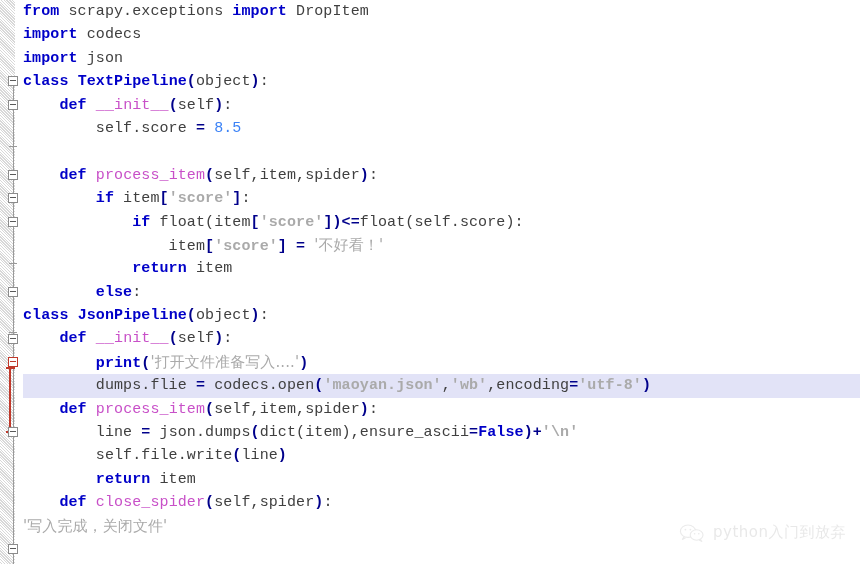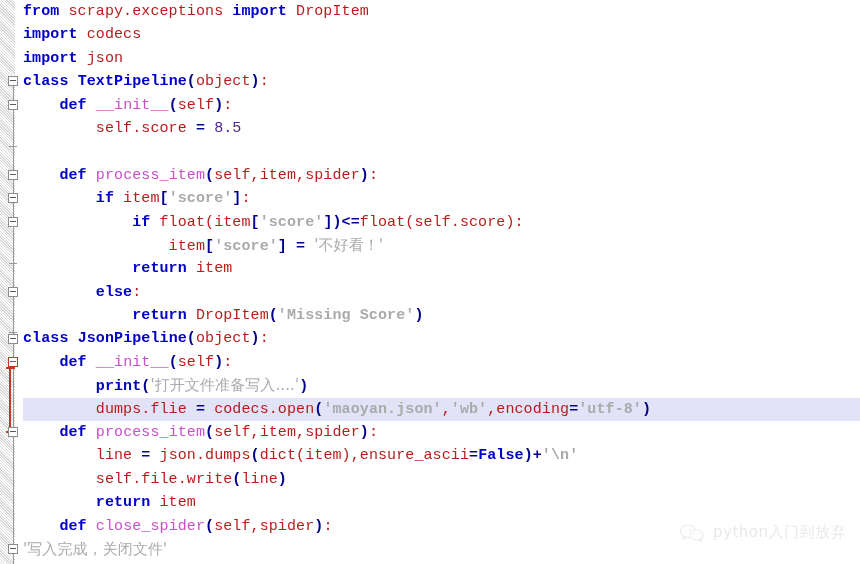--- a/index.html
+++ b/index.html
@@ -114,25 +114,25 @@
     color: #3f3f3f;
     letter-spacing: 0.1px;
   }
   .line.highlight {
     background: #e2e3f7;
     width: 837px;
   }
 
   
   .kw   { color: #0000c8; font-weight: bold; }   
-  .pln  { color: #b91c1c; }                      
+  .pln  { color: #404040; }                      
   .fn   { color: #c850c8; }                      
   .dun  { color: #c850c8; }                      
   .str  { color: #aaaaaa; font-weight: bold; }                      
-  .num  { color: #4c1d95; }                      
+  .num  { color: #3b82f6; }                      
   .pun  { color: #00008b; font-weight: bold; }   
   .cjk  { color: #aaaaaa; font-family: "DejaVu Sans", sans-serif; }
 
   
   #watermark {
     position: absolute;
     right: 14px;
     bottom: 22px;
     display: flex;
     align-items: center;
@@ -190,21 +190,20 @@
       <div class="line"><span class="kw">class</span><span class="pln"> </span><span class="kw">TextPipeline</span><span class="pun">(</span><span class="pln">object</span><span class="pun">)</span><span class="pln">:</span></div>
       <div class="line"><span class="pln">    </span><span class="kw">def</span><span class="pln"> </span><span class="dun">__init__</span><span class="pun">(</span><span class="pln">self</span><span class="pun">)</span><span class="pln">:</span></div>
       <div class="line"><span class="pln">        self.score </span><span class="pun">=</span><span class="pln"> </span><span class="num">8.5</span></div>
       <div class="line">&nbsp;</div>
       <div class="line"><span class="pln">    </span><span class="kw">def</span><span class="pln"> </span><span class="fn">process_item</span><span class="pun">(</span><span class="pln">self,item,spider</span><span class="pun">)</span><span class="pln">:</span></div>
       <div class="line"><span class="pln">        </span><span class="kw">if</span><span class="pln"> item</span><span class="pun">[</span><span class="str">'score'</span><span class="pun">]</span><span class="pln">:</span></div>
       <div class="line"><span class="pln">            </span><span class="kw">if</span><span class="pln"> float(item</span><span class="pun">[</span><span class="str">'score'</span><span class="pun">])</span><span class="pun">&lt;=</span><span class="pln">float(self.score):</span></div>
       <div class="line"><span class="pln">                item</span><span class="pun">[</span><span class="str">'score'</span><span class="pun">]</span><span class="pln"> </span><span class="pun">=</span><span class="pln"> </span><span class="cjk">'不好看！'</span></div>
       <div class="line"><span class="pln">            </span><span class="kw">return</span><span class="pln"> item</span></div>
       <div class="line"><span class="pln">        </span><span class="kw">else</span><span class="pln">:</span></div>
-      <div class="line"><span class="pln">            </span><span class="kw">return</span><span class="pln"> DropItem</span><span class="pun">(</span><span class="str">'Missing Score'</span><span class="pun">)</span></div>
       <div class="line"><span class="kw">class</span><span class="pln"> </span><span class="kw">JsonPipeline</span><span class="pun">(</span><span class="pln">object</span><span class="pun">)</span><span class="pln">:</span></div>
       <div class="line"><span class="pln">    </span><span class="kw">def</span><span class="pln"> </span><span class="dun">__init__</span><span class="pun">(</span><span class="pln">self</span><span class="pun">)</span><span class="pln">:</span></div>
       <div class="line"><span class="pln">        </span><span class="kw">print</span><span class="pun">(</span><span class="cjk">'打开文件准备写入....'</span><span class="pun">)</span></div>
       <div class="line highlight"><span class="pln">        dumps.flie </span><span class="pun">=</span><span class="pln"> codecs.open</span><span class="pun">(</span><span class="str">'maoyan.json'</span><span class="pln">,</span><span class="str">'wb'</span><span class="pln">,encoding</span><span class="pun">=</span><span class="str">'utf-8'</span><span class="pun">)</span></div>
       <div class="line"><span class="pln">    </span><span class="kw">def</span><span class="pln"> </span><span class="fn">process_item</span><span class="pun">(</span><span class="pln">self,item,spider</span><span class="pun">)</span><span class="pln">:</span></div>
       <div class="line"><span class="pln">        line </span><span class="pun">=</span><span class="pln"> json.dumps</span><span class="pun">(</span><span class="pln">dict(item),ensure_ascii</span><span class="pun">=</span><span class="kw">False</span><span class="pun">)+</span><span class="str">'\n'</span></div>
       <div class="line"><span class="pln">        self.file.write</span><span class="pun">(</span><span class="pln">line</span><span class="pun">)</span></div>
       <div class="line"><span class="pln">        </span><span class="kw">return</span><span class="pln"> item</span></div>
       <div class="line"><span class="pln">    </span><span class="kw">def</span><span class="pln"> </span><span class="fn">close_spider</span><span class="pun">(</span><span class="pln">self,spider</span><span class="pun">)</span><span class="pln">:</span></div>
       <div class="line"><span class="cjk">'写入完成，关闭文件'</span></div>

